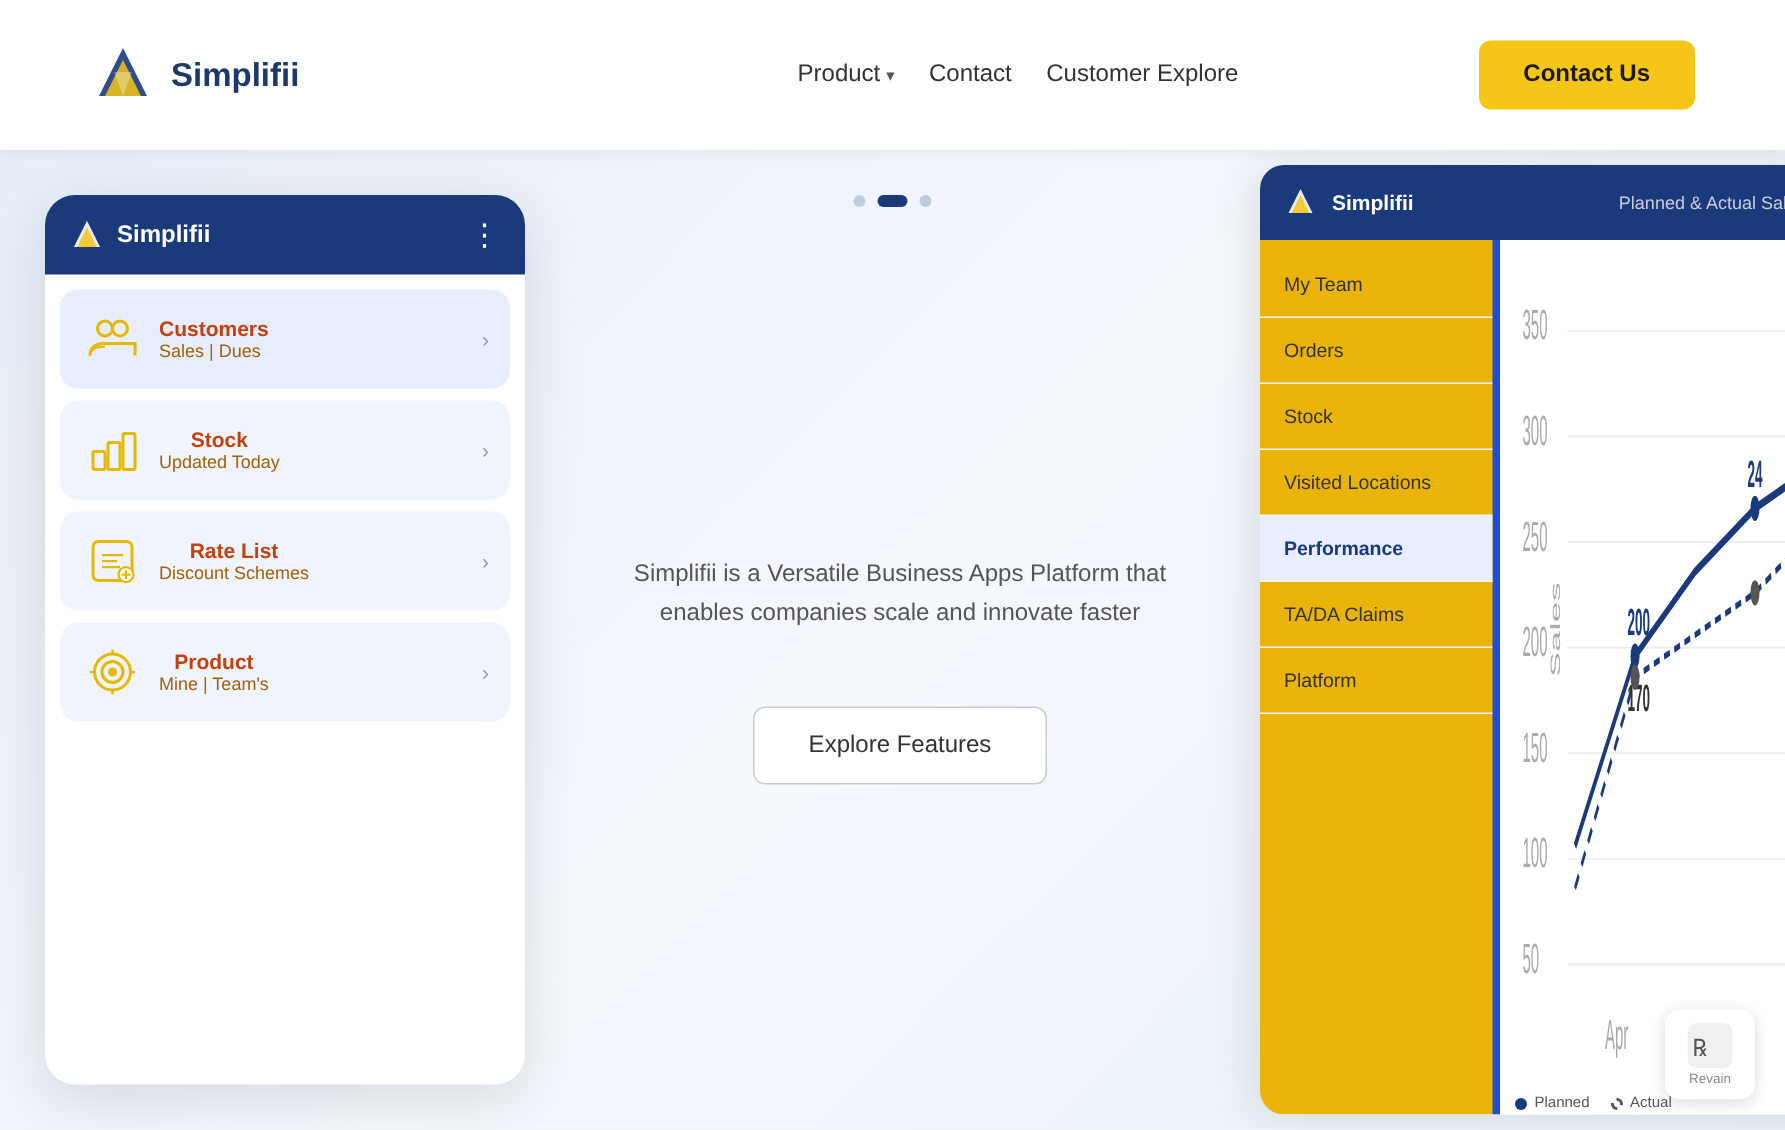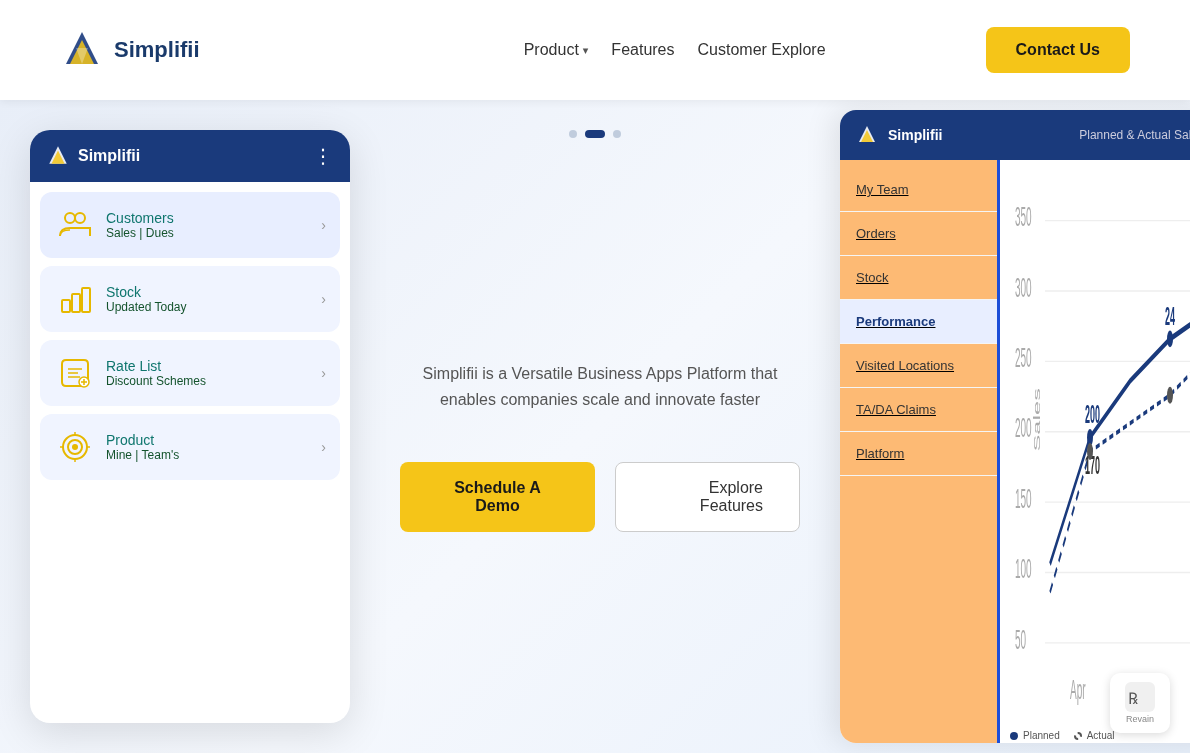--- a/index.html
+++ b/index.html
@@ -134,26 +134,27 @@
     .mobile-item-icon {
       width: 38px;
       height: 38px;
       display: flex;
       align-items: center;
       justify-content: center;
       margin-right: 12px;
     }
     .mobile-item-text .title {
       font-size: 14px;
-      font-weight: 400;
-      color: #0f766e;
+      font-weight: 700;
+      color: #c2410c;
+      text-align: center;
     }
     .mobile-item-text .subtitle {
       font-size: 12px;
-      color: #14532d;
+      color: #a16207;
     }
     .mobile-item-arrow {
       position: absolute;
       right: 14px;
       color: #999;
       font-size: 14px;
     }
 
     
     .hero-center {
@@ -242,24 +243,23 @@
       margin-left: auto;
       font-size: 12px;
       color: #ccd;
     }
     .dash-content {
       display: flex;
       flex: 1;
     }
     .dash-sidebar {
       width: 160px;
-      background: #fdba74;
-      border-right: 3px solid #1d4ed8;
+      background: #eab308;
+      border-right: 5px solid #1d4ed8;
       padding: 8px 0;
-      text-decoration: underline;
     }
     .dash-sidebar-item {
       padding: 14px 16px;
       font-size: 13px;
       color: #333;
       cursor: pointer;
       border-bottom: 1px solid #f5f5f5;
     }
     .dash-sidebar-item.active {
       background: #e8eeff;
@@ -354,21 +354,21 @@
     </svg>
     <span class="logo-text">Simplifii</span>
   </div>
 
   <div class="nav-links">
     <a class="nav-link">
       <span>Product</span>
       <span class="chevron">▾</span>
     </a>
     <a class="nav-link">
-      <span>Features</span>
+      <span>Contact</span>
     </a>
     <a class="nav-link">
       <span>Customer Explore</span>
     </a>
   </div>
 
   <button class="contact-btn">Contact Us</button>
 </nav>
 
 <section class="hero">
@@ -456,21 +456,20 @@
           <div class="subtitle">Mine | Team's</div>
         </div>
         <span class="mobile-item-arrow">›</span>
       </div>
     </div>
   </div>
 
   <div class="hero-center">
     <p class="hero-subtitle">Simplifii is a Versatile Business Apps Platform that enables companies scale and innovate faster</p>
     <div class="hero-buttons">
-      <button class="btn-demo">Schedule A Demo</button>
       <button class="btn-explore">Explore Features</button>
     </div>
   </div>
 
   <div class="dashboard-mockup">
     <div class="dash-header">
       <svg width="22" height="22" viewBox="0 0 44 44">
         <polygon points="22,4 38,36 6,36" fill="#fff" opacity="0.9"></polygon>
         <polygon points="22,12 34,36 10,36" fill="#f5c518" opacity="0.85"></polygon>
       </svg>
@@ -483,25 +482,25 @@
       <div class="dash-sidebar">
         <div class="dash-sidebar-item">
           <span>My Team</span>
         </div>
         <div class="dash-sidebar-item">
           <span>Orders</span>
         </div>
         <div class="dash-sidebar-item">
           <span>Stock</span>
         </div>
+        <div class="dash-sidebar-item">
+          <span>Visited Locations</span>
+        </div>
         <div class="dash-sidebar-item active">
           <span>Performance</span>
-        </div>
-        <div class="dash-sidebar-item">
-          <span>Visited Locations</span>
         </div>
         <div class="dash-sidebar-item">
           <span>TA/DA Claims</span>
         </div>
         <div class="dash-sidebar-item">
           <span>Platform</span>
         </div>
       </div>
 
       <div class="dash-chart-area">

